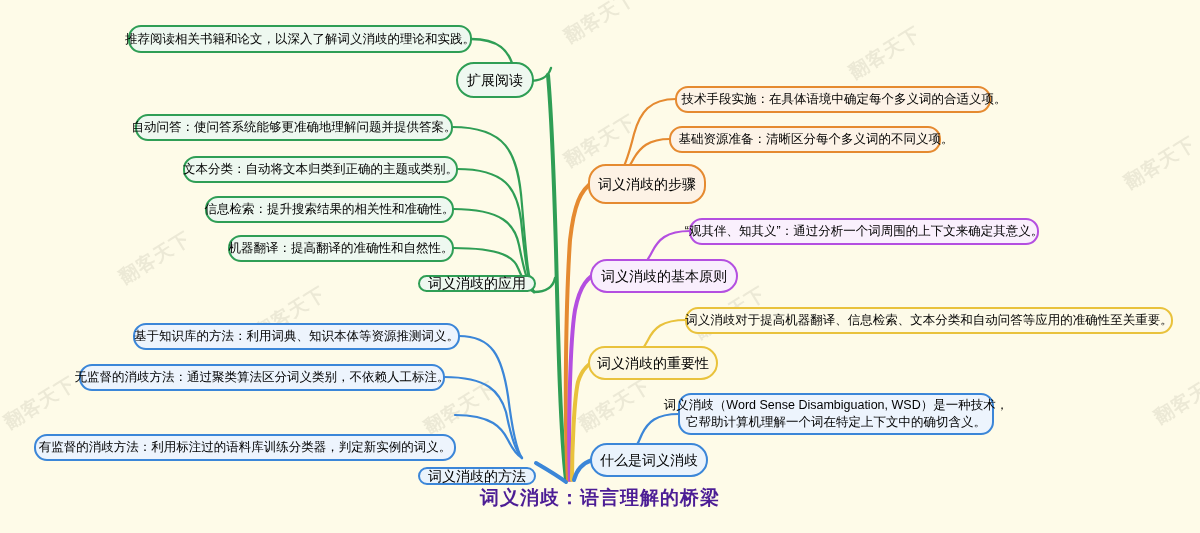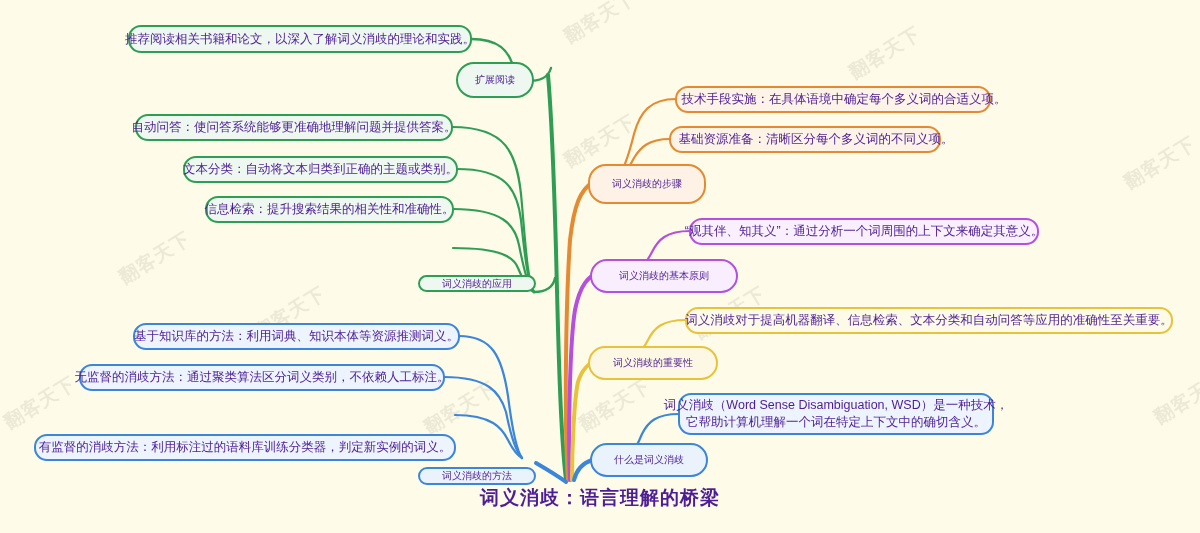--- a/index.html
+++ b/index.html
@@ -41,31 +41,31 @@
   .node {
     position: absolute;
     box-sizing: border-box;
     border-radius: 14px;
     border-width: 2px;
     border-style: solid;
     display: flex;
     align-items: center;
     justify-content: center;
     text-align: center;
-    color: #4c1d95;
+    color: #000000;
     line-height: 1.35;
     white-space: pre;
     padding: 3px 9px;
   }
   .leaf {
     font-size: 12.5px;
     border-radius: 13px;
   }
   .branch {
-    font-size: 10px;
+    font-size: 14px;
     border-radius: 18px;
     font-weight: normal;
   }
   
   .c-green  { border-color: #2f9e55; background: #eef8f0; }
   .c-orange { border-color: #e58a30; background: #fdf2e5; }
   .c-purple { border-color: #b44fe0; background: #f9eefd; }
   .c-yellow { border-color: #e9c23c; background: #fdf8e3; }
   .c-blue   { border-color: #3b86d8; background: #eaf3fc; }
   .c-green.leaf  { background: #eef8f0; }
@@ -141,20 +141,21 @@
     </g>
   </svg>
 
   <div class="node branch c-green" style="left:456px; top:62px; width:78px; height:36px;">扩展阅读</div>
   <div class="node leaf c-green" style="left:128px; top:25px; width:344px; height:28px;">推荐阅读相关书籍和论文，以深入了解词义消歧的理论和实践。</div>
 
   <div class="node branch c-green" style="left:418px; top:275px; width:118px; height:17px;">词义消歧的应用</div>
   <div class="node leaf c-green" style="left:135px; top:114px; width:318px; height:27px;">自动问答：使问答系统能够更准确地理解问题并提供答案。</div>
   <div class="node leaf c-green" style="left:183px; top:156px; width:275px; height:27px;">文本分类：自动将文本归类到正确的主题或类别。</div>
   <div class="node leaf c-green" style="left:205px; top:196px; width:249px; height:27px;">信息检索：提升搜索结果的相关性和准确性。</div>
+  <div class="node leaf c-green" style="left:228px; top:235px; width:226px; height:27px;">机器翻译：提高翻译的准确性和自然性。</div>
 
   <div class="node branch c-orange" style="left:588px; top:164px; width:118px; height:40px;">词义消歧的步骤</div>
   <div class="node leaf c-orange" style="left:675px; top:86px; width:316px; height:27px;">技术手段实施：在具体语境中确定每个多义词的合适义项。</div>
   <div class="node leaf c-orange" style="left:669px; top:126px; width:272px; height:27px;">基础资源准备：清晰区分每个多义词的不同义项。</div>
 
   <div class="node branch c-purple" style="left:590px; top:259px; width:148px; height:34px;">词义消歧的基本原则</div>
   <div class="node leaf c-purple" style="left:689px; top:218px; width:350px; height:27px;">“观其伴、知其义”：通过分析一个词周围的上下文来确定其意义。</div>
 
   <div class="node branch c-yellow" style="left:588px; top:346px; width:130px; height:34px;">词义消歧的重要性</div>
   <div class="node leaf c-yellow" style="left:685px; top:307px; width:488px; height:27px;">词义消歧对于提高机器翻译、信息检索、文本分类和自动问答等应用的准确性至关重要。</div>

